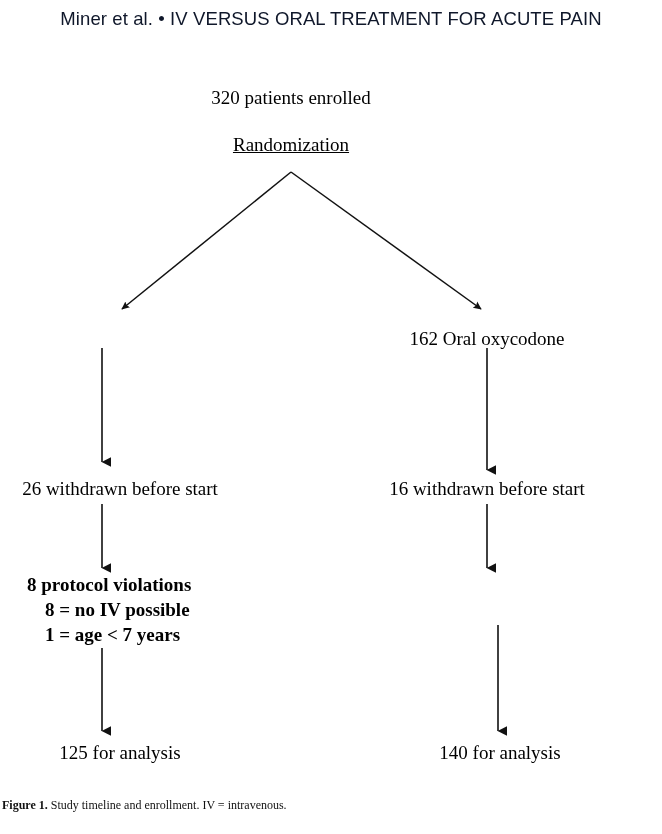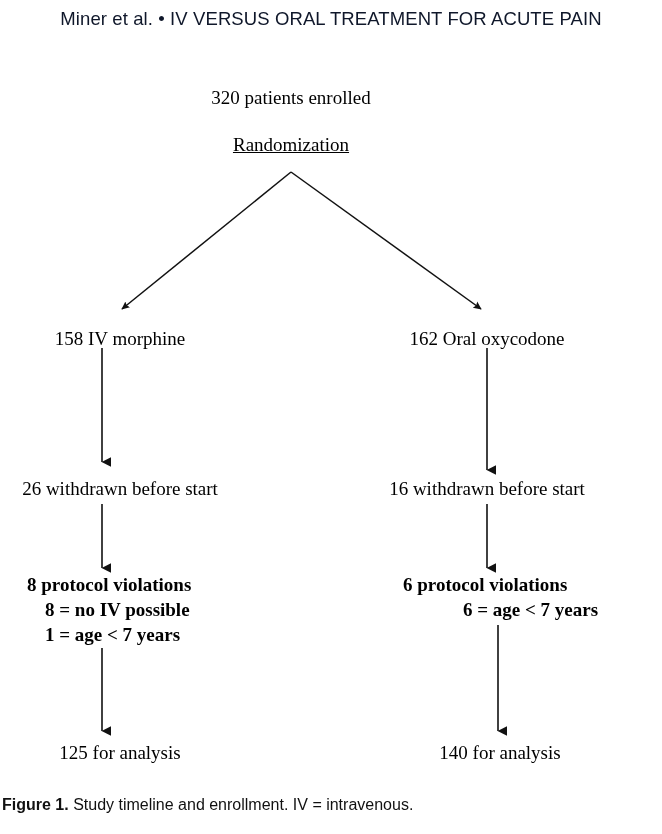--- a/index.html
+++ b/index.html
@@ -60,22 +60,22 @@
   .sub-line { display: block; font-weight: bold; }
   .sub-line.indent-1 { padding-left: 18px; }
   .sub-line.indent-2 { padding-left: 60px; }
 
   
   .caption {
     position: absolute;
     left: 2px;
     top: 793px;
     width: 658px;
-    font-family: Liberation Sans, sans-serif;
-    font-size: 16px;
+    font-family: Liberation Serif, serif;
+    font-size: 12px;
     line-height: 24px;
     color: #111111;
     white-space: nowrap;
   }
   .caption b {
     font-weight: bold;
   }
 </style>
 </head>
 <body>
@@ -108,38 +108,33 @@
 
     <line x1="102" y1="648" x2="102" y2="731" stroke="#111111" stroke-width="1.6" marker-end="url(#arrowhead-v)"></line>
 
     <line x1="498" y1="625" x2="498" y2="731" stroke="#111111" stroke-width="1.6" marker-end="url(#arrowhead-v)"></line>
   </svg>
 
   <div class="node center" style="left:141px; top:85px; width:300px;">320 patients enrolled</div>
 
   <div class="node center" style="left:141px; top:132px; width:300px;text-decoration:underline;">Randomization</div>
 
-  <div class="node center" style="left:20px; top:326px; width:200px;">158 IV morphine</div>
 
   <div class="node center" style="left:387px; top:326px; width:200px;">162 Oral oxycodone</div>
 
   <div class="node center" style="left:10px; top:476px; width:220px;">26 withdrawn before start</div>
 
   <div class="node center" style="left:377px; top:476px; width:220px;">16 withdrawn before start</div>
 
   <div class="node left" style="left:27px; top:572px; width:280px;">
     <span class="sub-line">8 protocol violations</span>
     <span class="sub-line indent-1">8 = no IV possible</span>
     <span class="sub-line indent-1">1 = age &lt; 7 years</span>
   </div>
 
-  <div class="node left" style="left:403px; top:572px; width:260px;">
-    <span class="sub-line">6 protocol violations</span>
-    <span class="sub-line indent-2">6 = age &lt; 7 years</span>
-  </div>
 
   <div class="node center" style="left:20px; top:740px; width:200px;">125 for analysis</div>
 
   <div class="node center" style="left:400px; top:740px; width:200px;">140 for analysis</div>
 
 </div>
 
 <div class="caption">
   <b>Figure 1.</b>
   <span>Study timeline and enrollment. IV = intravenous.</span>

